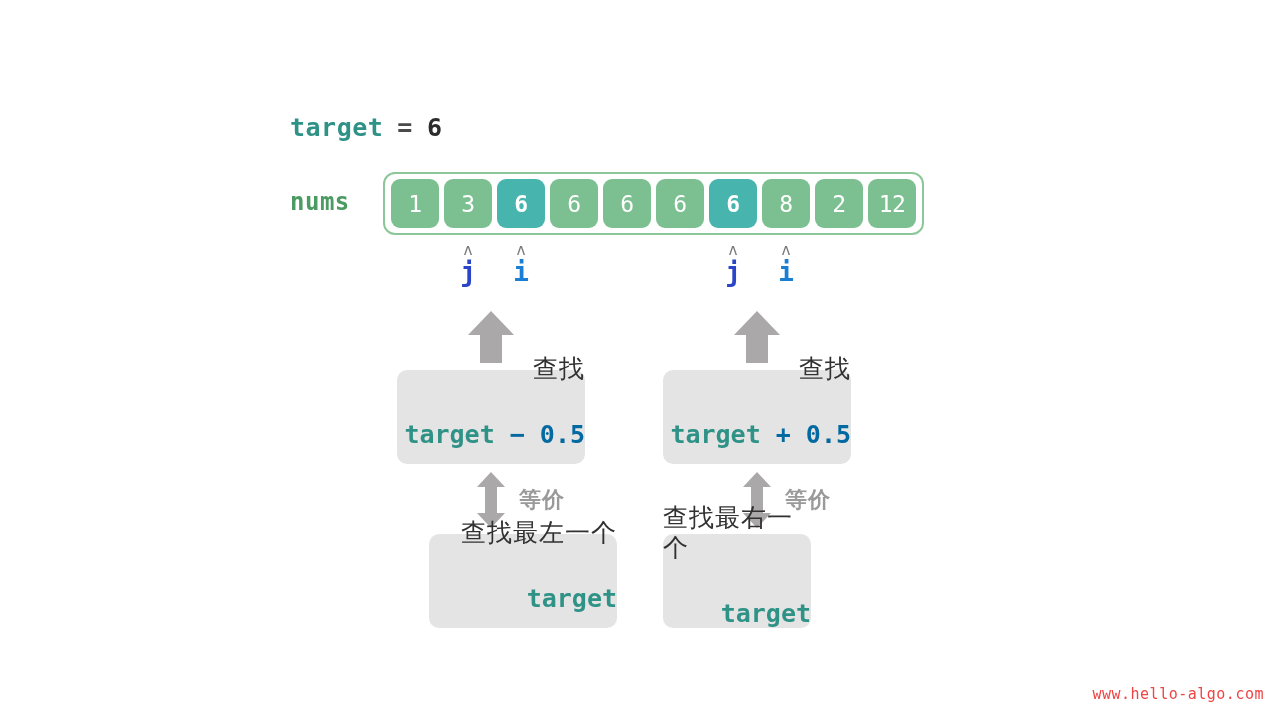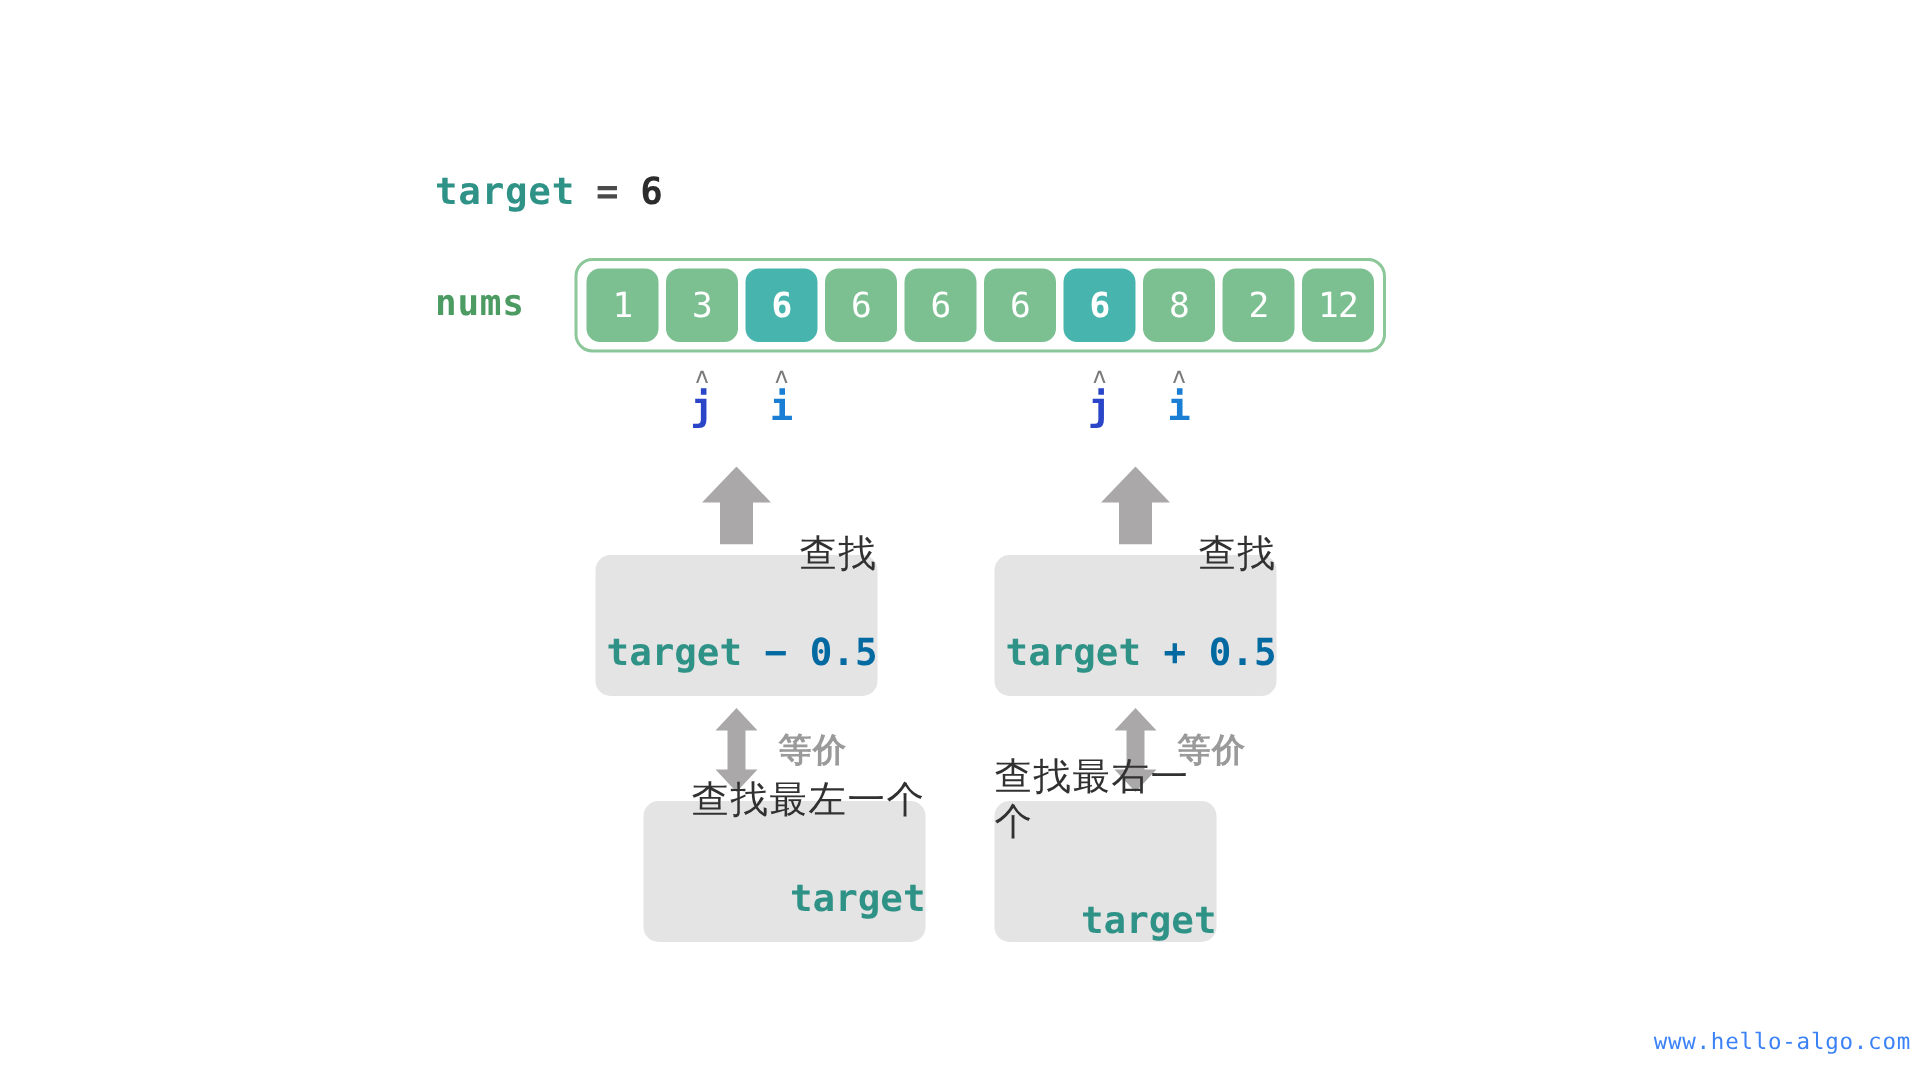--- a/index.html
+++ b/index.html
@@ -162,25 +162,25 @@
     font-size: 22px;
     font-weight: bold;
     color: #9a9a9a;
     letter-spacing: 1px;
     font-family: "DejaVu Sans", "Liberation Sans", sans-serif;
   }
 
   
   #watermark {
     position: absolute;
-    right: 6px;
+    right: 16px;
     bottom: 17px;
     font-family: "DejaVu Sans Mono", "Liberation Mono", monospace;
     font-size: 15px;
-    color: #3b82f6;
+    color: #ef4444;
     letter-spacing: 0.5px;
   }
 </style>
 </head>
 <body>
 
 <div id="target-line">
   <span class="mono kw">target</span>
   <span class="mono eq">=</span>
   <span class="mono val">6</span>

